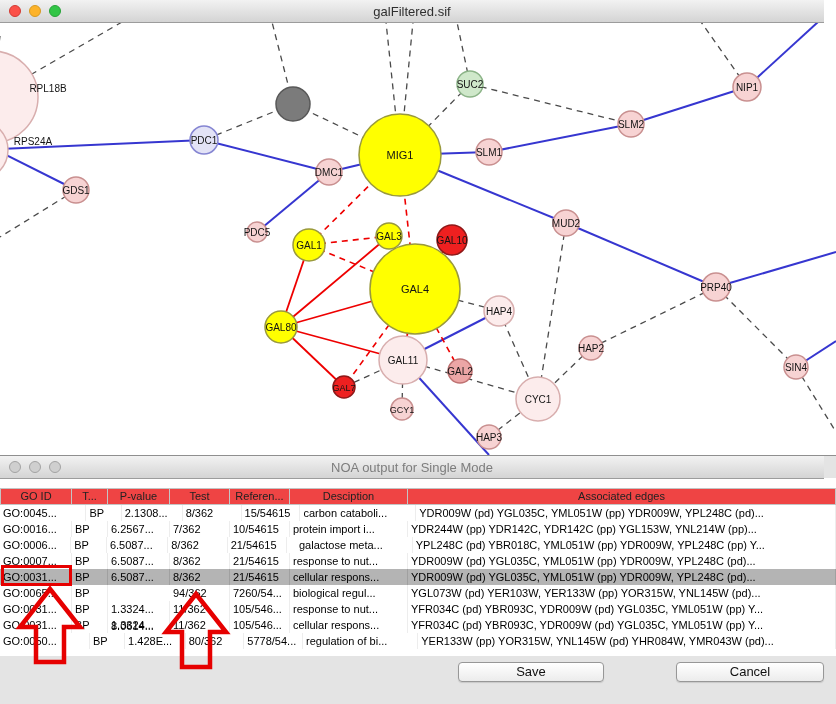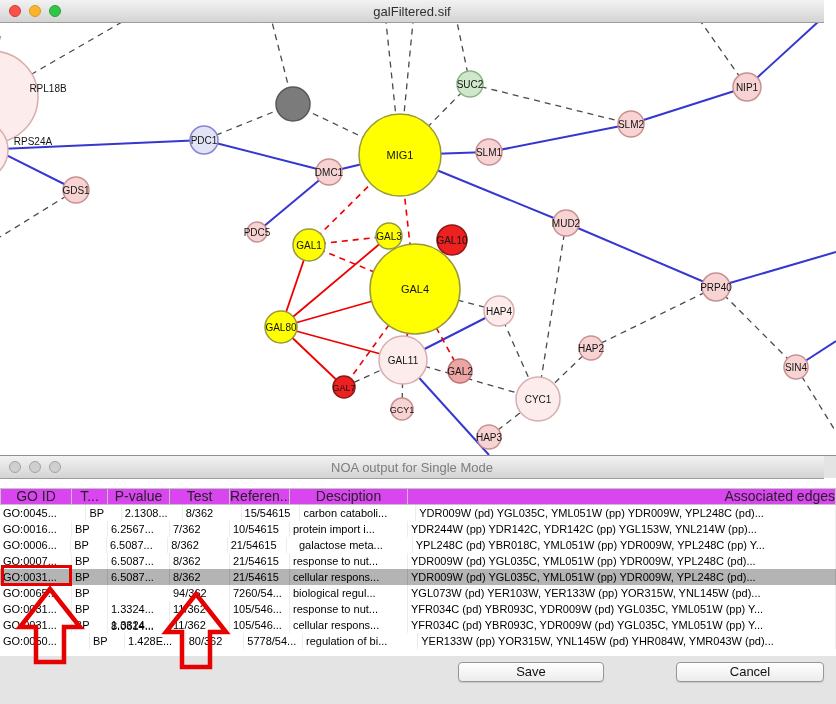--- a/index.html
+++ b/index.html
@@ -27,22 +27,22 @@
   #graph-canvas{position:absolute;top:0;left:0;z-index:1;}
   #graph-canvas text{font-family:"Liberation Sans",sans-serif;fill:#141414;}
   
   #table-window{
     position:absolute;top:455px;left:0;width:836px;height:249px;
     background:#e4e4e4;border-top:1px solid #8f8f8f;box-sizing:border-box;
   }
   #table-area{position:absolute;top:22px;left:0;width:836px;height:178px;background:#fff;overflow:hidden;}
   #table-header{position:absolute;top:10px;left:0;display:flex;height:17px;}
   .th{
-    box-sizing:border-box;height:17px;line-height:15px;font-size:14px;color:#222;
-    text-align:center;background:#d946ef;overflow:hidden;white-space:nowrap;
+    box-sizing:border-box;height:17px;line-height:15px;font-size:11px;color:#222;
+    text-align:center;background:#ef4444;overflow:hidden;white-space:nowrap;
     border-top:1px solid #c4c4c4;border-bottom:1px solid #c4c4c4;border-right:1px solid #c4c4c4;
   }
   .th:first-child{border-left:1px solid #c4c4c4;}
   #table-rows{position:absolute;top:27px;left:0;width:836px;}
   .tr{display:flex;height:16px;background:#fff;}
   .tr.selected{background:#b4b4b4;}
   .td{
     box-sizing:border-box;height:16px;line-height:16px;font-size:11px;color:#000;
     padding-left:3px;overflow:hidden;white-space:nowrap;border-right:1px solid #ededed;
   }
@@ -193,21 +193,21 @@
     <div class="title unfocused">NOA output for Single Mode</div>
   </div>
   <div id="table-area">
     <div id="table-header">
         <div class="th" style="width: 72px;">GO ID</div>
         <div class="th" style="width: 36px;">T...</div>
         <div class="th" style="width: 62px;">P-value</div>
         <div class="th" style="width: 60px;">Test</div>
         <div class="th" style="width: 60px;">Referen...</div>
         <div class="th" style="width: 118px;">Desciption</div>
-        <div class="th" style="width: 428px; text-align: right;">Associated edges</div>
+        <div class="th" style="width: 428px;">Associated edges</div>
       </div>
     <div id="table-rows">
         <div class="tr">
           <div class="td" style="width: 88px;">GO:0045...</div>
           <div class="td" style="width: 36px;">BP</div>
           <div class="td" style="width: 62px;">2.1308...</div>
           <div class="td" style="width: 60px;">8/362</div>
           <div class="td" style="width: 60px;">15/54615</div>
           <div class="td" style="width: 118px;">carbon cataboli...</div>
           <div class="td" style="width: 428px;">YDR009W (pd) YGL035C, YML051W (pp) YDR009W, YPL248C (pd)...</div>

